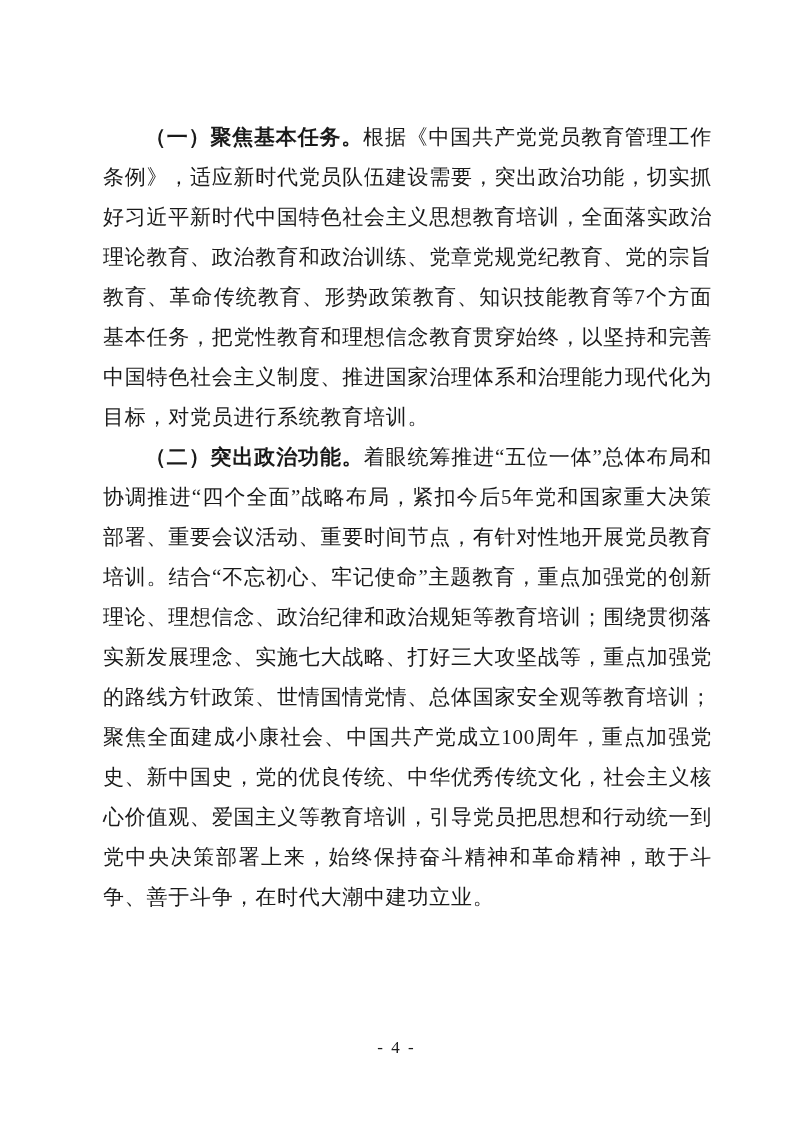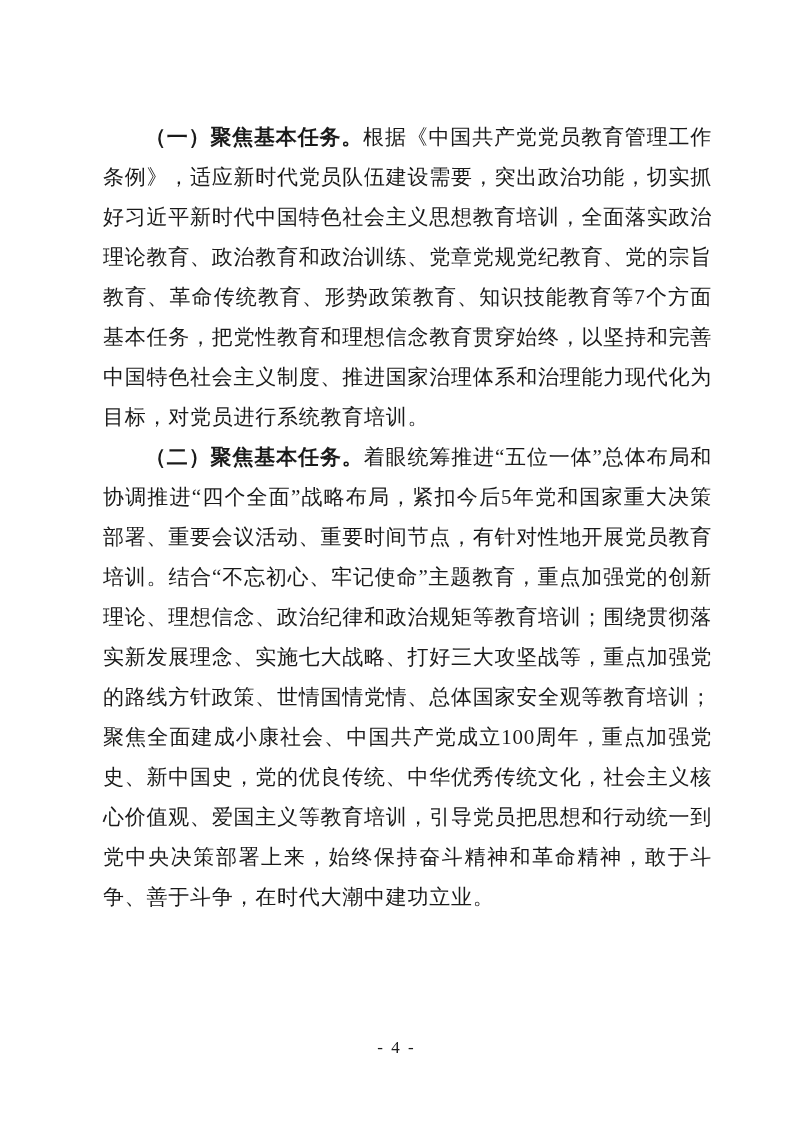--- a/index.html
+++ b/index.html
@@ -45,16 +45,16 @@
     color: #1a1a1a;
     letter-spacing: 2px;
   }
 </style>
 </head>
 <body>
 
 <div class="page">
   <div class="content">
     <p><span class="head">（一）聚焦基本任务。</span><span>根据《中国共产党党员教育管理工作条例》，适应新时代党员队伍建设需要，突出政治功能，切实抓好习近平新时代中国特色社会主义思想教育培训，全面落实政治理论教育、政治教育和政治训练、党章党规党纪教育、党的宗旨教育、革命传统教育、形势政策教育、知识技能教育等7个方面基本任务，把党性教育和理想信念教育贯穿始终，以坚持和完善中国特色社会主义制度、推进国家治理体系和治理能力现代化为目标，对党员进行系统教育培训。</span></p>
-    <p><span class="head">（二）聚焦基本任务。</span><span>着眼统筹推进“五位一体”总体布局和协调推进“四个全面”战略布局，紧扣今后5年党和国家重大决策部署、重要会议活动、重要时间节点，有针对性地开展党员教育培训。结合“不忘初心、牢记使命”主题教育，重点加强党的创新理论、理想信念、政治纪律和政治规矩等教育培训；围绕贯彻落实新发展理念、实施七大战略、打好三大攻坚战等，重点加强党的路线方针政策、世情国情党情、总体国家安全观等教育培训；聚焦全面建成小康社会、中国共产党成立100周年，重点加强党史、新中国史，党的优良传统、中华优秀传统文化，社会主义核心价值观、爱国主义等教育培训，引导党员把思想和行动统一到党中央决策部署上来，始终保持奋斗精神和革命精神，敢于斗争、善于斗争，在时代大潮中建功立业。</span></p>
+    <p><span class="head">（二）突出政治功能。</span><span>着眼统筹推进“五位一体”总体布局和协调推进“四个全面”战略布局，紧扣今后5年党和国家重大决策部署、重要会议活动、重要时间节点，有针对性地开展党员教育培训。结合“不忘初心、牢记使命”主题教育，重点加强党的创新理论、理想信念、政治纪律和政治规矩等教育培训；围绕贯彻落实新发展理念、实施七大战略、打好三大攻坚战等，重点加强党的路线方针政策、世情国情党情、总体国家安全观等教育培训；聚焦全面建成小康社会、中国共产党成立100周年，重点加强党史、新中国史，党的优良传统、中华优秀传统文化，社会主义核心价值观、爱国主义等教育培训，引导党员把思想和行动统一到党中央决策部署上来，始终保持奋斗精神和革命精神，敢于斗争、善于斗争，在时代大潮中建功立业。</span></p>
   </div>
   <div class="footer">- 4 -</div>
 </div>
 
 </body></html>

